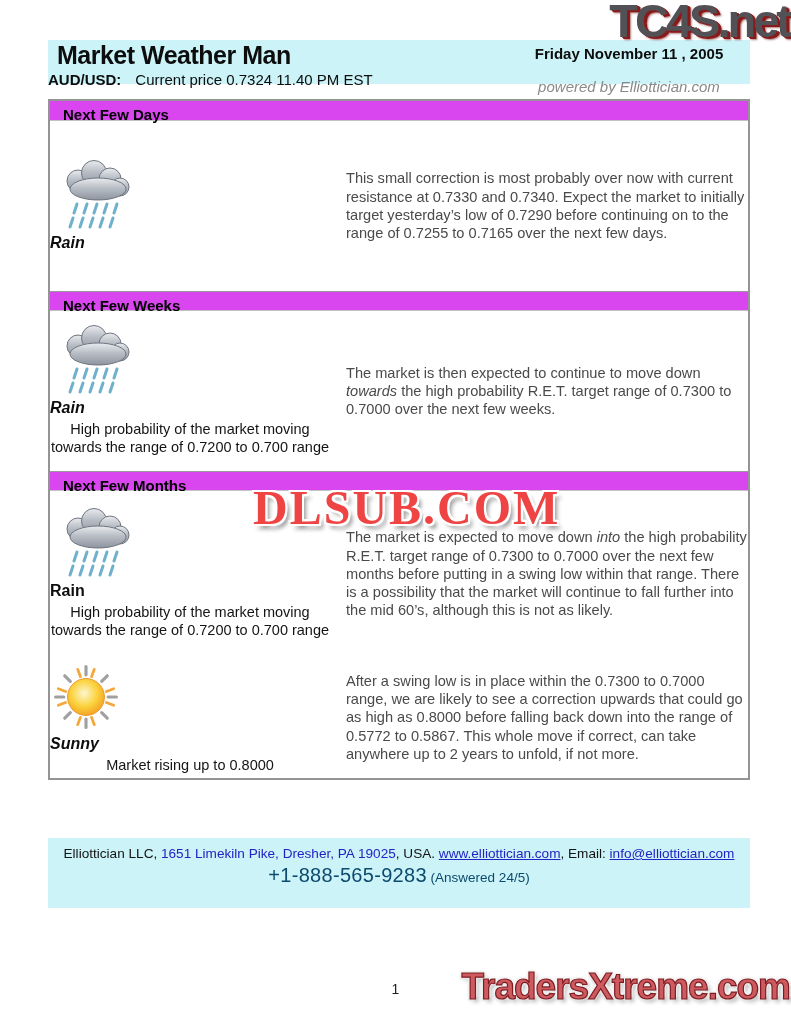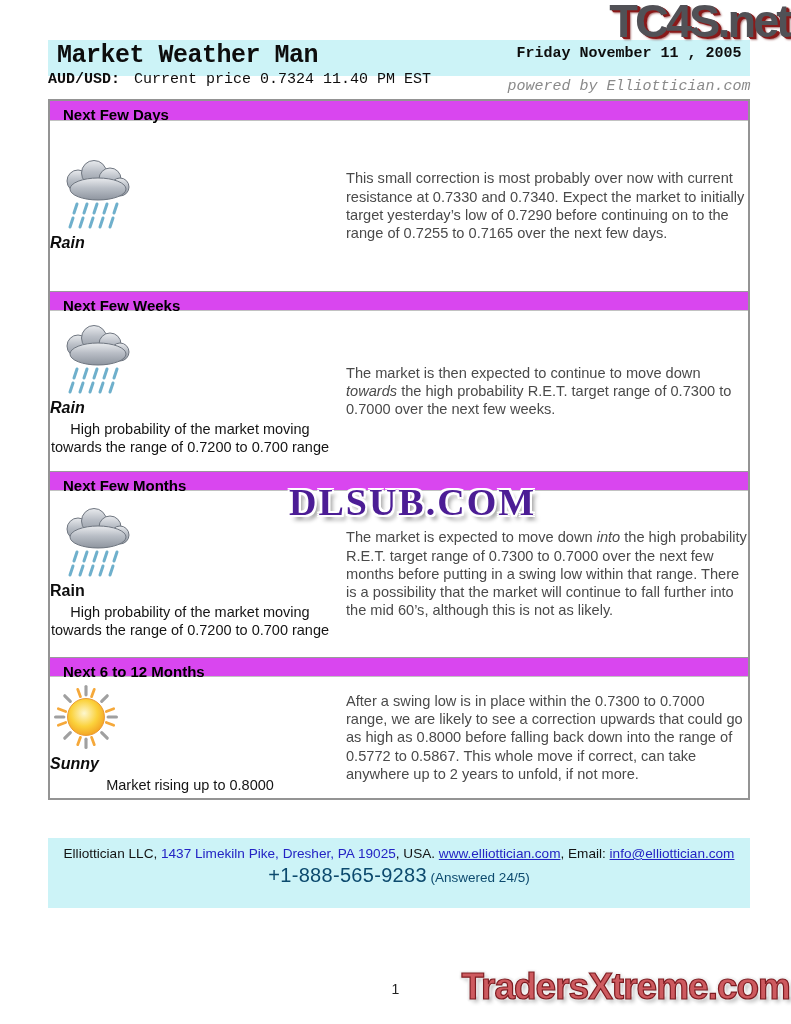--- a/index.html
+++ b/index.html
@@ -10,39 +10,38 @@
   }
 
   
   .tc4s {
     position:absolute; top:-7px; right:2px; z-index:6;
     font-size:47px; font-weight:bold; letter-spacing:-3px; color:#515156;
     text-shadow:2px 1px 0 #8a1a1a, 3px 2px 0 #8a1a1a, 4px 3px 2px rgba(110,15,15,.55);
   }
   .dlsub {
     position:absolute; left:253px; top:480px; z-index:7;
-    font-family:"Liberation Serif", serif; font-size:38px; font-weight:bold;
-    letter-spacing:2px; color:#4c1d95;
+    font-family:"Liberation Serif", serif; font-size:48px; font-weight:bold;
+    letter-spacing:2px; color:#ef4444;
     text-shadow:
       -2px 0 0 #fff, 2px 0 0 #fff, 0 -2px 0 #fff, 0 2px 0 #fff,
       -2px -2px 0 #fff, 2px -2px 0 #fff, -2px 2px 0 #fff, 2px 2px 0 #fff,
       4px 5px 4px #9c9c9c;
-    margin-left: 36px;
   }
   .txtreme {
     position:absolute; right:1px; top:966px; z-index:6;
     font-size:37px; font-weight:bold; letter-spacing:-1px; color:#cd5a5f;
     -webkit-text-stroke:1.2px #7d1b20;
     text-shadow:
       -2px -2px 2px #f2f2f2, 2px -2px 2px #f2f2f2,
       -2px 2px 2px #e4e4e4, 3px 3px 4px #b5b5b5;
   }
 
   
-  .hdr { position:absolute; left:48px; top:40px; width:702px; height:36px; background:#ccf3f7;font-family:Liberation Mono, monospace; }
+  .hdr { position:absolute; left:48px; top:40px; width:702px; height:44px; background:#ccf3f7; }
   .hdr-title { position:absolute; left:9px; top:1px; font-size:25px; font-weight:bold; color:#0d0d0d; letter-spacing:-0.5px; }
   .hdr-sub { position:absolute; left:0; top:31px; font-size:15px; color:#0d0d0d; white-space:nowrap; }
   .hdr-sub .pair { font-weight:bold; }
   .hdr-sub .price { margin-left:14px; }
   .hdr-right { position:absolute; left:420px; top:5px; width:322px; text-align:center; }
   .hdr-date { font-size:15px; font-weight:bold; color:#0d0d0d; }
   .hdr-powered { font-size:15px; font-style:italic; color:#8a8a8a; margin-top:16px; }
 
   
   .main-box { position:absolute; left:48px; top:99px; width:702px; background:#fff; border:2px solid #949494; }
@@ -209,21 +208,20 @@
           <div class="condition upright">Rain</div>
           <div class="summary">High probability of the market moving towards the range of 0.7200 to 0.700 range</div>
         </div>
         <div class="right-col">
           <p class="forecast"><span>The market is expected to move down </span><em>into</em><span> the high probability R.E.T. target range of 0.7300 to 0.7000 over the next few months before putting in a swing low within that range.  There is a possibility that the market will continue to fall further into the mid 60’s, although this is not as likely.</span></p>
         </div>
       </div>
     </div>
 
     <div class="forecast-section s4">
-      <div class="sec-h">Next 6 to 12 Months</div>
       <div class="sec-b">
         <div class="left-col">
           <span class="icon">
             <svg width="72" height="72" viewBox="0 0 78 78">
               <defs>
                 <radialGradient id="sun1" cx="45%" cy="40%" r="65%">
                   <stop offset="0%" stop-color="#fdf7cf"></stop>
                     <stop offset="55%" stop-color="#fbd23c"></stop>
                     <stop offset="100%" stop-color="#f29c1f"></stop>
                 </radialGradient>
@@ -257,21 +255,21 @@
         </div>
       </div>
     </div>
 
   </div>
 
   <div class="dlsub">DLSUB.COM</div>
 
   <div class="ftr">
     <div class="ftr-line1">
-      <span>Elliottician LLC, </span><span class="blue">1437 Limekiln Pike, Dresher, PA 19025</span><span>, USA. </span><span class="link">www.elliottician.com</span><span>, Email: </span><span class="link">info@elliottician.com</span>
+      <span>Elliottician LLC, </span><span class="blue">1651 Limekiln Pike, Dresher, PA 19025</span><span>, USA. </span><span class="link">www.elliottician.com</span><span>, Email: </span><span class="link">info@elliottician.com</span>
     </div>
     <div class="ftr-line2">
       <span class="phone">+1-888-565-9283</span><span class="phone-note"> (Answered 24/5)</span>
     </div>
   </div>
 
   <div class="pagenum">1</div>
 
   <div class="txtreme">TradersXtreme.com</div>
 

